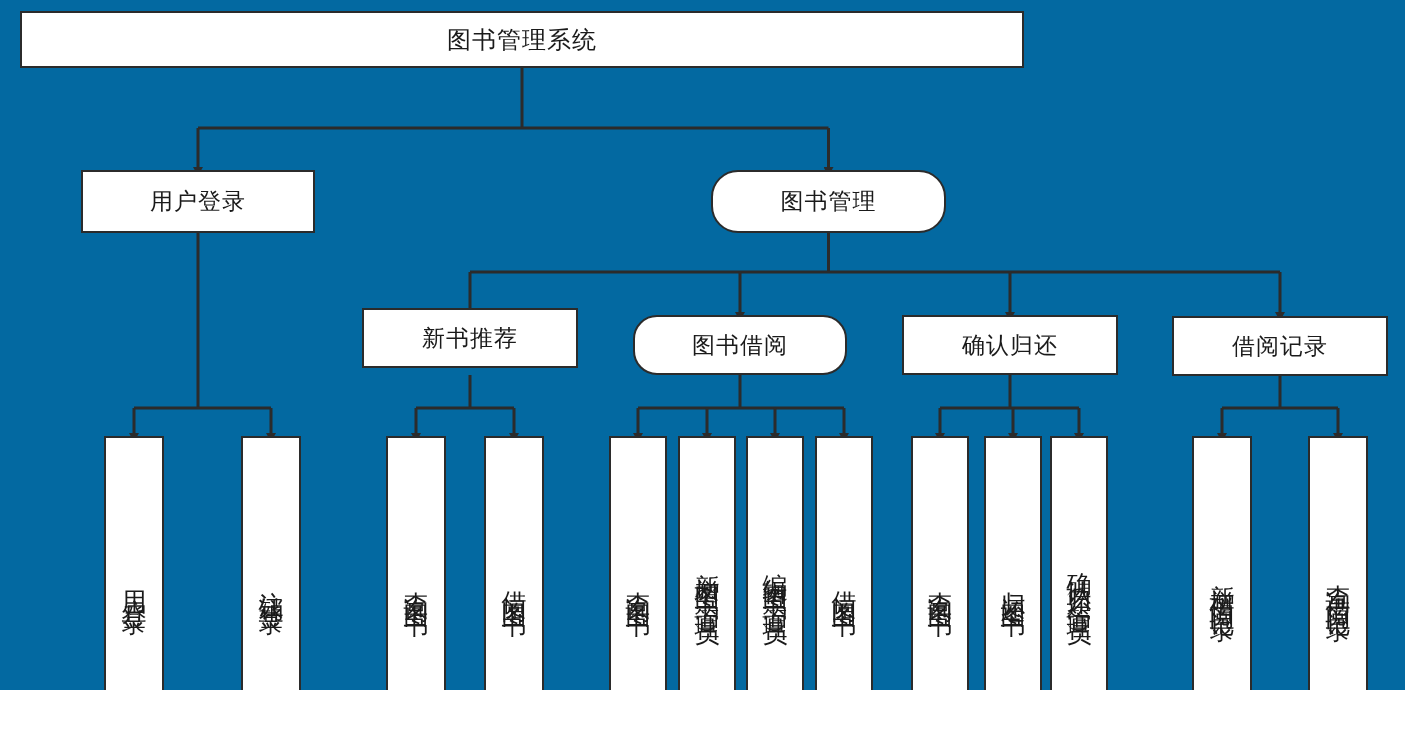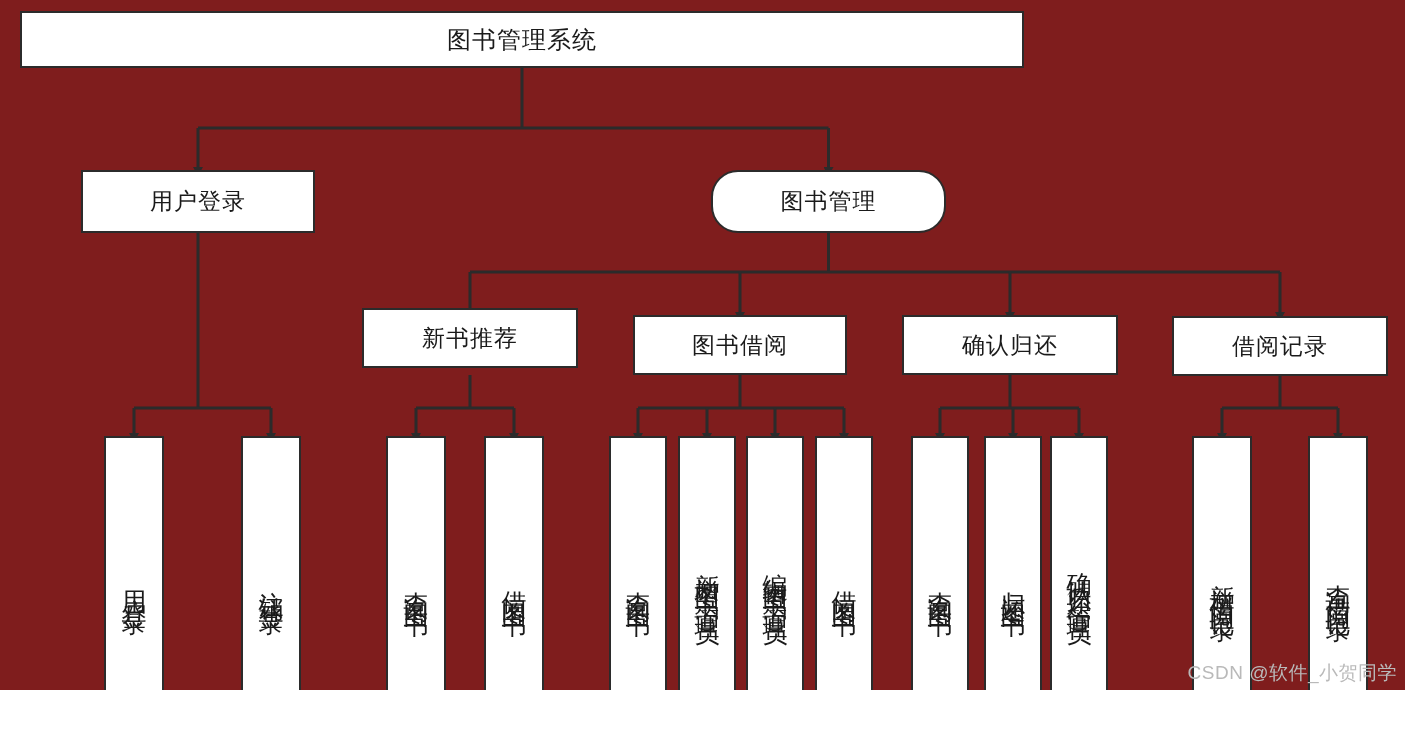--- a/index.html
+++ b/index.html
@@ -7,21 +7,21 @@
     padding: 0;
     background: #ffffff;
   }
   body {
     font-family: "Liberation Sans", "DejaVu Sans", sans-serif;
   }
   #canvas {
     position: relative;
     width: 1405px;
     height: 690px;
-    background: #7f1d1d;
+    background: #0369a1;
     overflow: hidden;
   }
   .node {
     position: absolute;
     box-sizing: border-box;
     border: 2px solid #2b2b2b;
     background: #ffffff;
     display: flex;
     align-items: center;
     justify-content: center;
@@ -115,21 +115,21 @@
       </div>
       <div class="node horiz" style="left: 81px; top: 170px; width: 234px; height: 63px;">
         <span>用户登录</span>
       </div>
       <div class="node horiz" style="left: 711px; top: 170px; width: 235px; height: 63px; border-radius: 27px;">
         <span>图书管理</span>
       </div>
       <div class="node horiz" style="left: 362px; top: 308px; width: 216px; height: 60px;">
         <span>新书推荐</span>
       </div>
-      <div class="node horiz" style="left: 633px; top: 315px; width: 214px; height: 60px;">
+      <div class="node horiz" style="left: 633px; top: 315px; width: 214px; height: 60px; border-radius: 24px;">
         <span>图书借阅</span>
       </div>
       <div class="node horiz" style="left: 902px; top: 315px; width: 216px; height: 60px;">
         <span>确认归还</span>
       </div>
       <div class="node horiz" style="left: 1172px; top: 316px; width: 216px; height: 60px;">
         <span>借阅记录</span>
       </div>
       <div class="node vert" style="left: 104px; top: 436px; width: 60px; height: 297px;">
         <span>用户登录</span>
@@ -165,14 +165,13 @@
         <span>确认归还（管理员）</span>
       </div>
       <div class="node vert" style="left: 1192px; top: 436px; width: 60px; height: 297px;">
         <span>新增借阅记录</span>
       </div>
       <div class="node vert" style="left: 1308px; top: 436px; width: 60px; height: 297px;">
         <span>查询借阅记录</span>
       </div>
     </div>
 
-  <div id="watermark">CSDN @软件_小贺同学</div>
 </div>
 
 </body></html>

